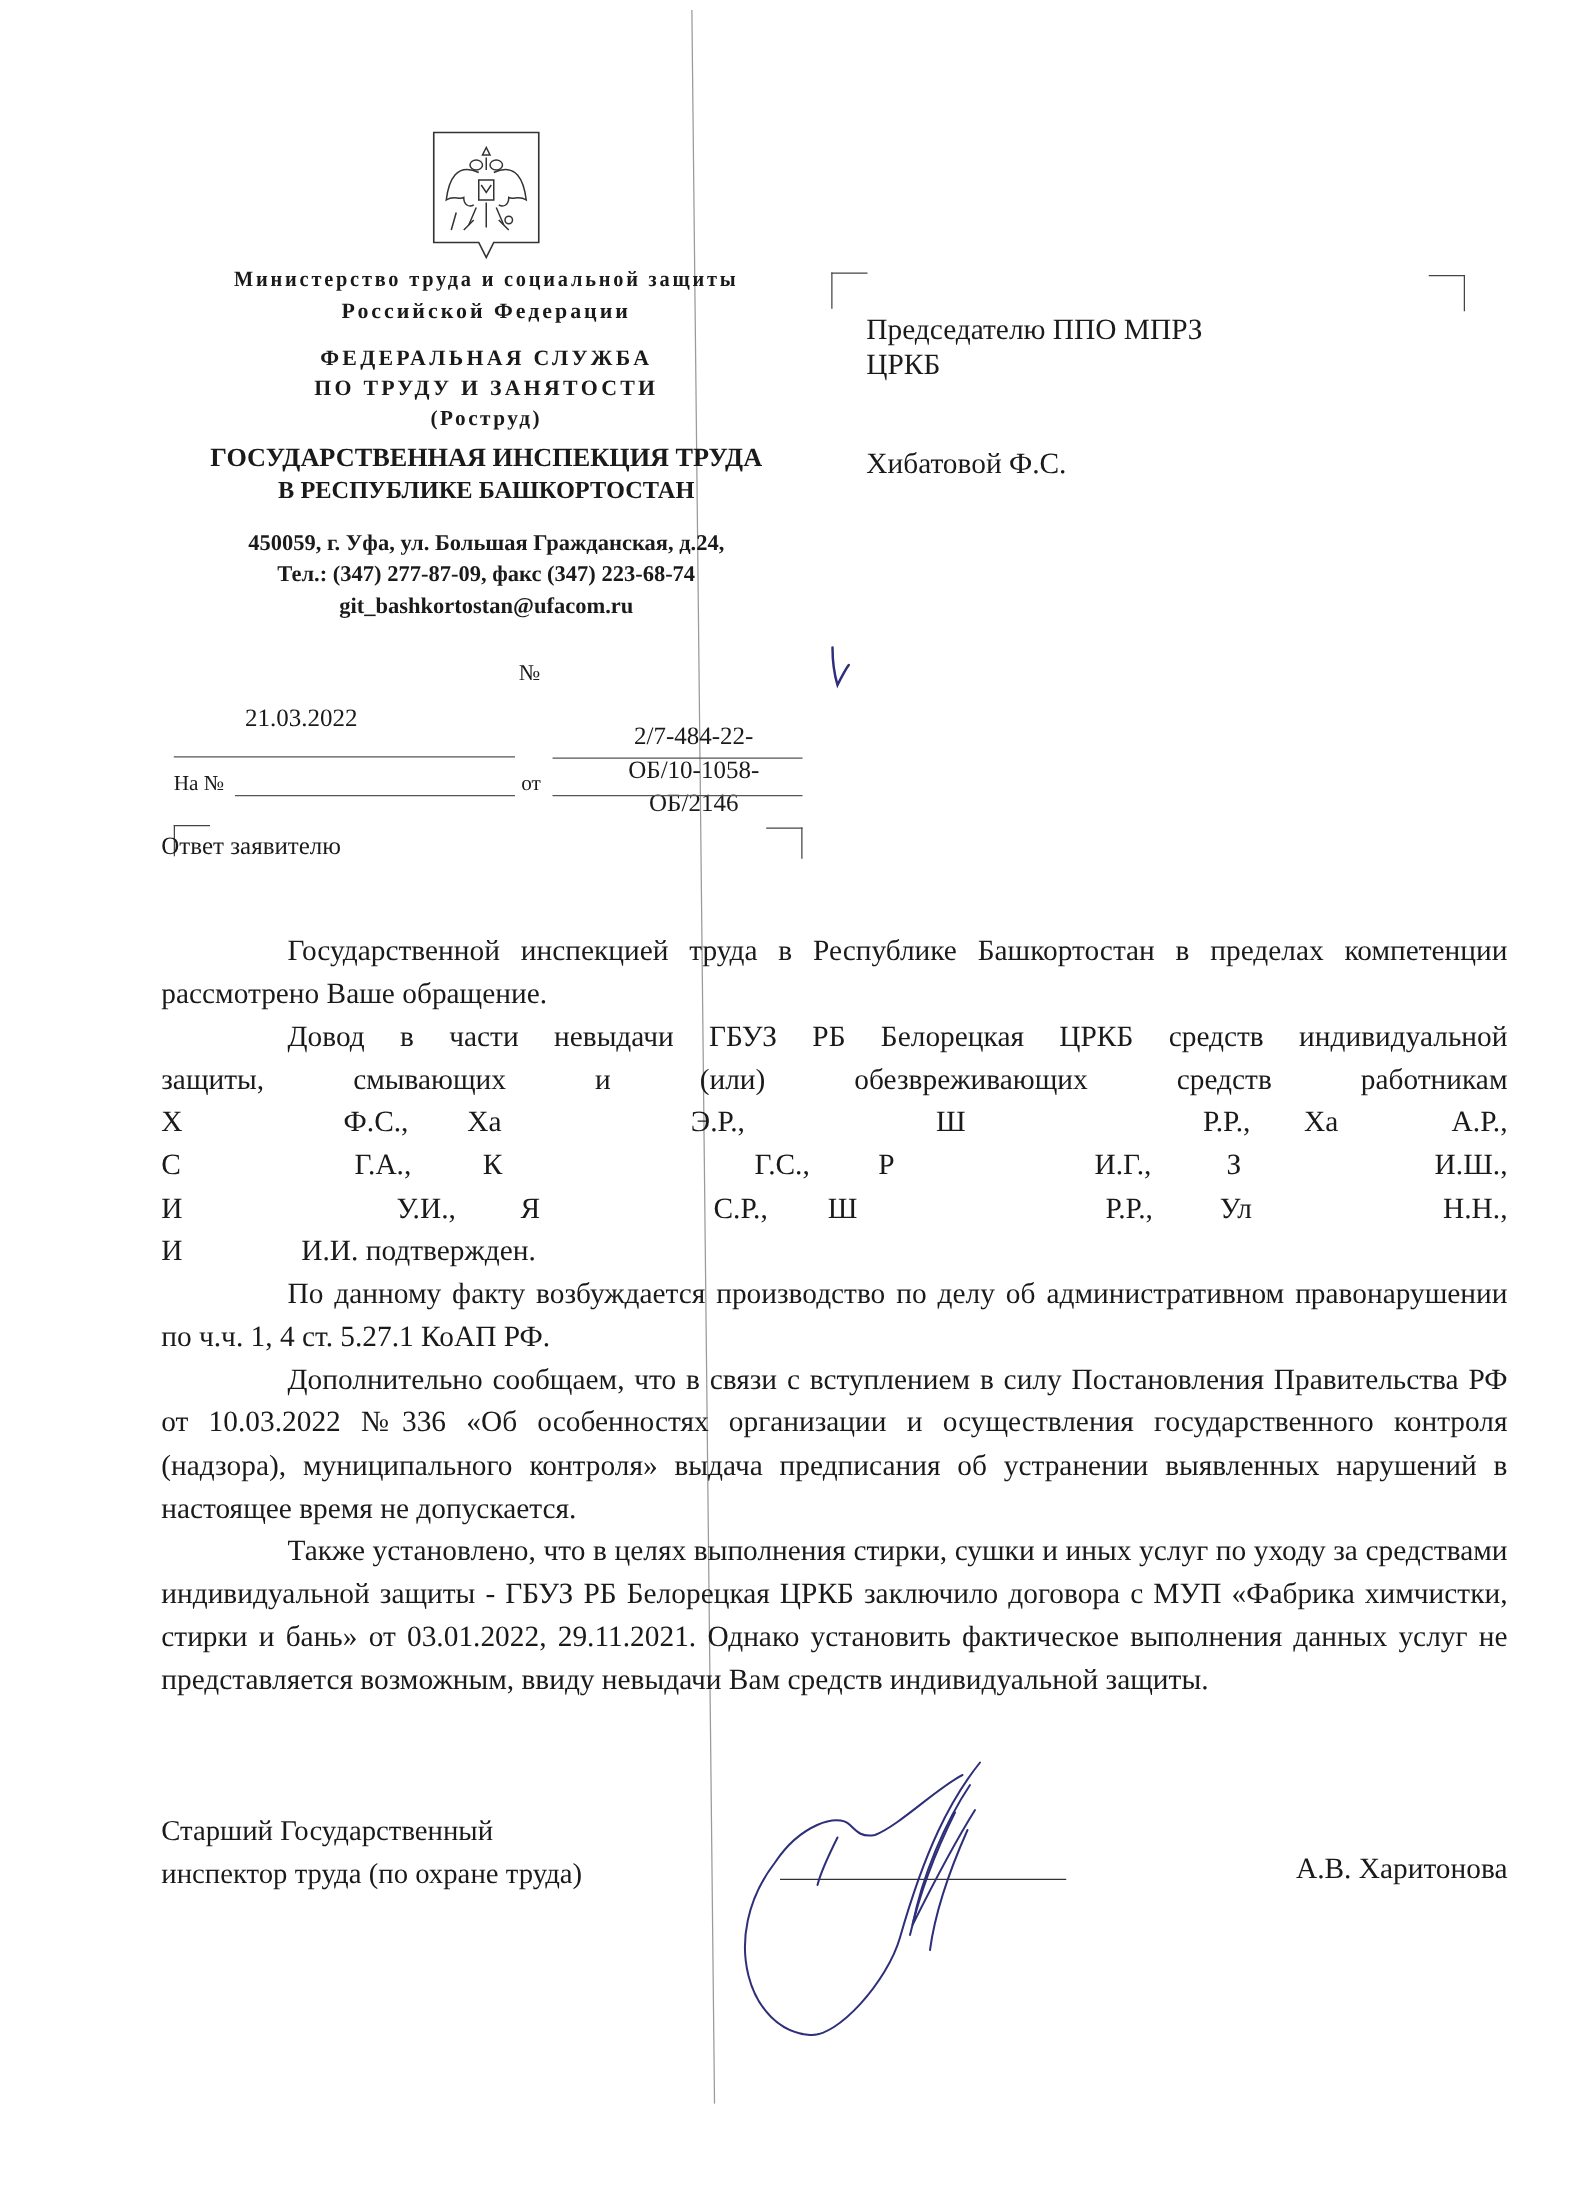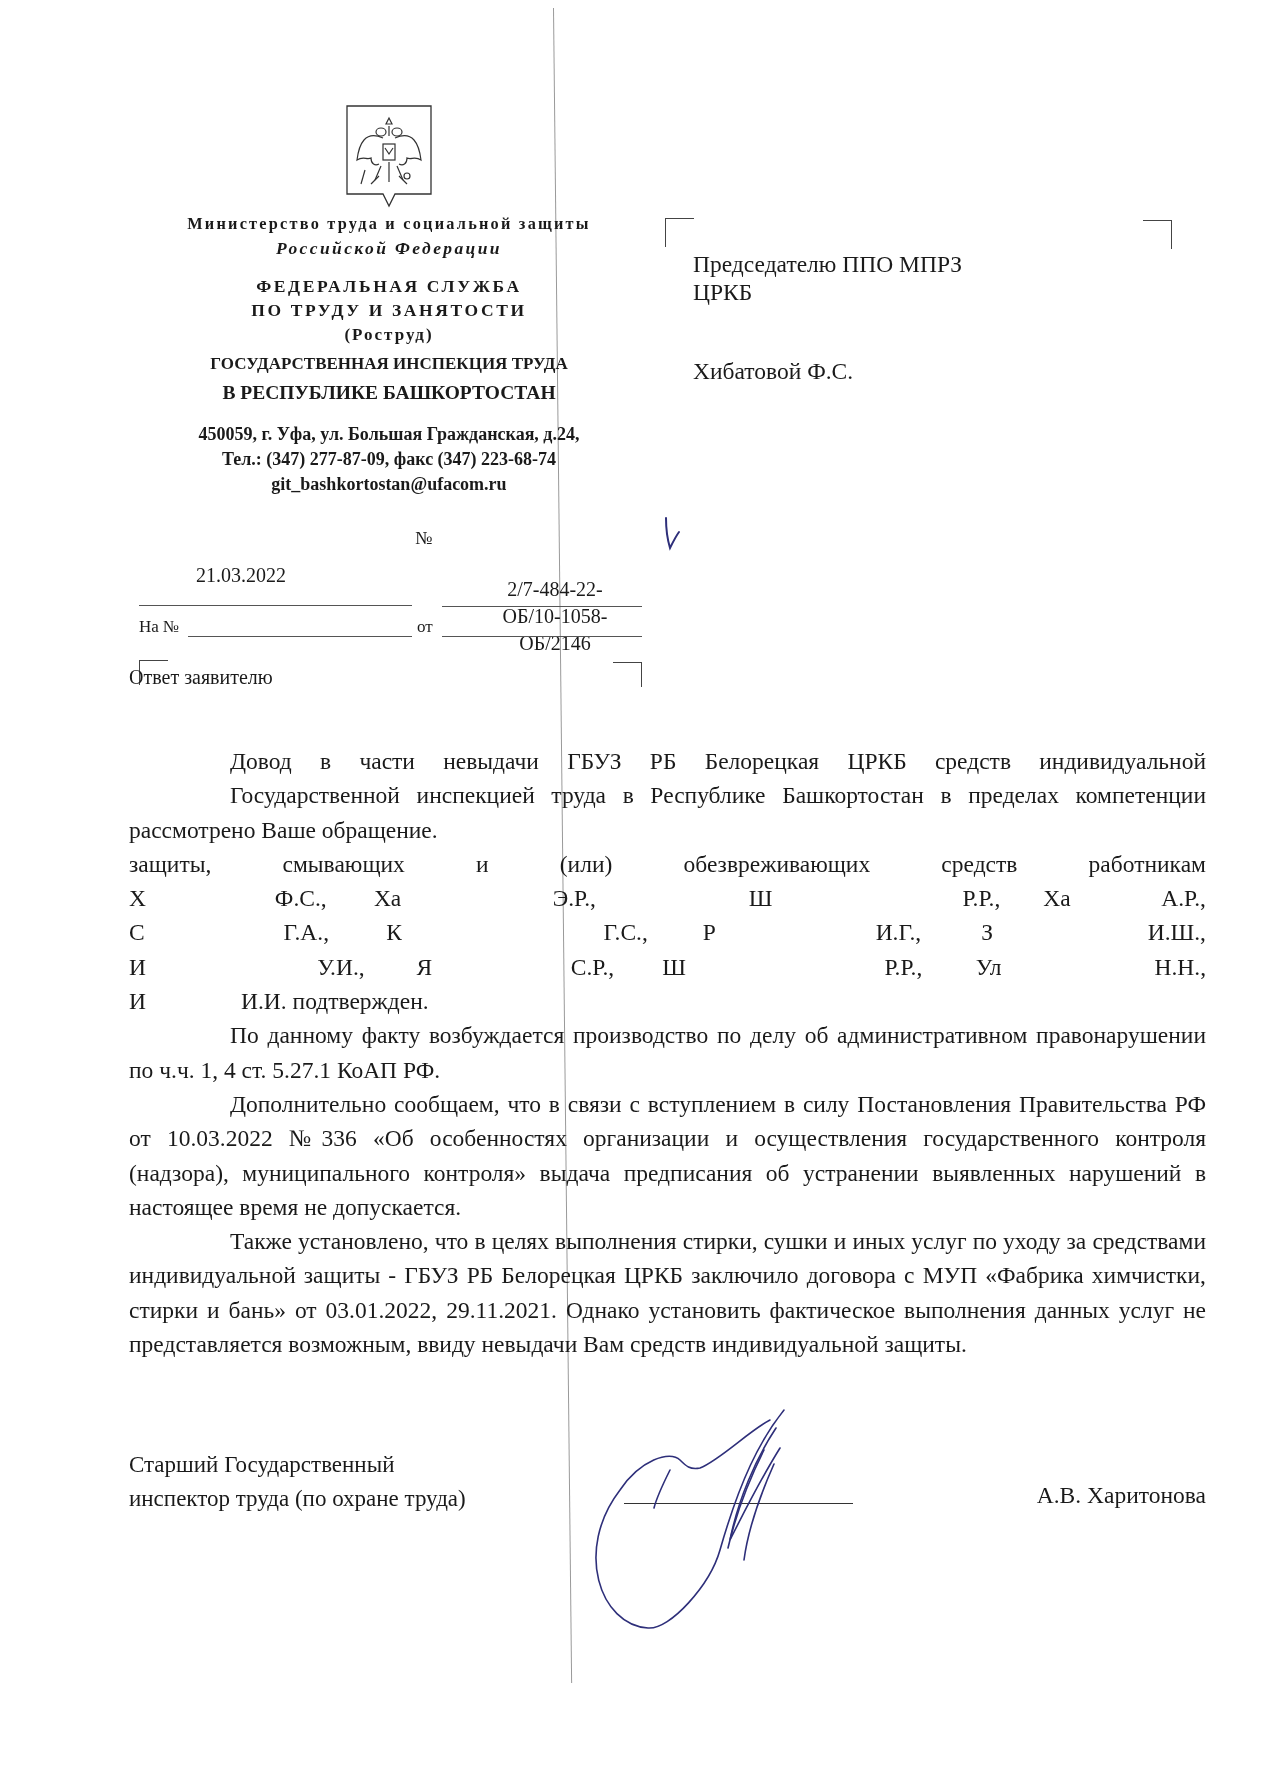--- a/index.html
+++ b/index.html
@@ -2,25 +2,25 @@
 <html><head>
 <meta charset="utf-8">
 <style>
   html, body { margin:0; padding:0; background:#ffffff; }
   body { width:1261px; height:1768px; position:relative; overflow:hidden; color:#1a1a1a; font-family:"Liberation Serif", serif; }
   .abs { position:absolute; }
   .fold-line { position:absolute; left:553px; top:8px; width:1px; height:1675px; background:#9a9a9a; transform-origin: top left; transform: rotate(-0.62deg); }
   .emblem { left:345px; top:104px; width:88px; height:104px; }
   .hdr { position:absolute; left:129px; width:520px; text-align:center; white-space:nowrap; }
   .ministry { top:213px; font-size:17.5px; font-weight:bold; letter-spacing:2.4px; transform:scaleX(0.93); transform-origin:center; }
-  .rf { top:238px; font-size:17.5px; font-weight:bold; letter-spacing:2.4px;font-style:italic; }
+  .rf { top:238px; font-size:17.5px; font-weight:bold; letter-spacing:2.4px; }
   .fs1 { top:276px; font-size:17.5px; font-weight:bold; letter-spacing:2.6px; }
   .fs2 { top:300px; font-size:17.5px; font-weight:bold; letter-spacing:2.6px; }
   .rostrud { top:325px; font-size:17px; font-weight:bold; letter-spacing:2px; }
-  .git1 { top:354px; font-size:17px; font-weight:bold; }
+  .git1 { top:354px; font-size:21px; font-weight:bold; }
   .git2 { top:382px; font-size:19.5px; font-weight:bold; }
   .addr1 { top:424px; font-size:18px; font-weight:bold; }
   .addr2 { top:449px; font-size:18px; font-weight:bold; }
   .email { top:474px; font-size:18px; font-weight:bold; }
   .regdate { left:196px; top:528px; font-size:20px;margin-top:36px; }
   .regno-sign { left:415px; top:528px; font-size:18px; }
   .regno { left:455px; top:528px; width:200px; text-align:center; font-size:20px; line-height:27px;margin-top:48px; }
   .uline { position:absolute; height:1px; background:#555; }
   .na-label { left:139px; top:617px; font-size:17px; }
   .ot-label { left:417px; top:617px; font-size:17px; }
@@ -95,24 +95,24 @@
   <div>Председателю ППО МПРЗ</div>
   <div>ЦРКБ</div>
 </div>
 <div class="abs recipient-name">Хибатовой Ф.С.</div>
 
 <svg class="abs check" viewBox="0 0 20 38">
   <path d="M4 4 C4 14 5 24 8 34 C11 28 14 22 17 18" fill="none" stroke="#2e2f7a" stroke-width="2" stroke-linecap="round"></path>
 </svg>
 
 <div class="body-text">
+  <p>Государственной инспекцией труда в Республике Башкортостан в пределах компетенции рассмотрено Ваше обращение.</p>
   <p style="text-align-last:justify;">
     <span>Довод в части невыдачи ГБУЗ РБ Белорецкая ЦРКБ средств индивидуальной</span>
   </p>
-  <p>Государственной инспекцией труда в Республике Башкортостан в пределах компетенции рассмотрено Ваше обращение.</p>
   <div class="names">
     <span>защиты,</span>
     <span>смывающих</span>
     <span>и</span>
     <span>(или)</span>
     <span>обезвреживающих</span>
     <span>средств</span>
     <span>работникам</span>
   </div>
   <div class="names" style="padding-right:0;">

